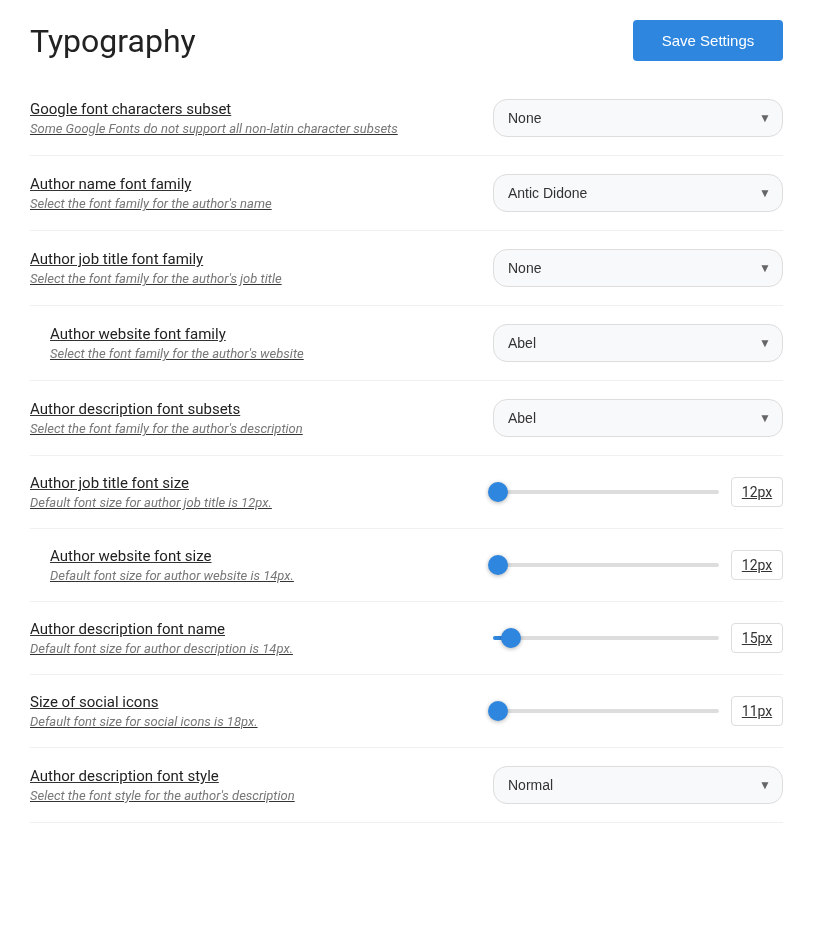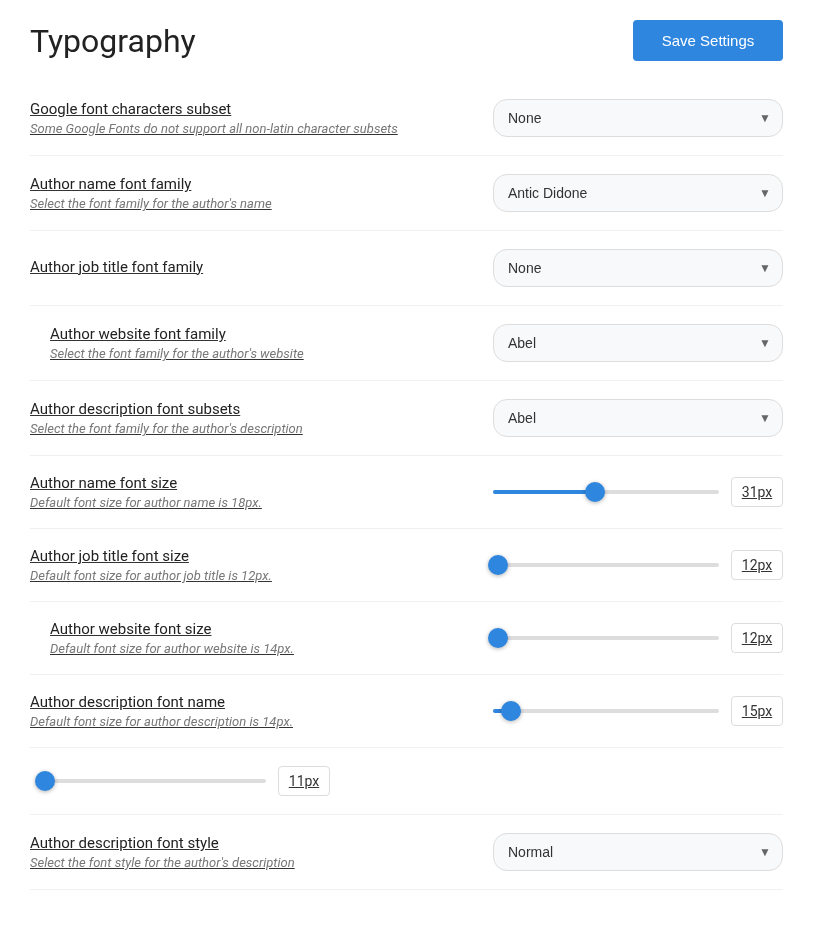--- a/index.html
+++ b/index.html
@@ -160,20 +160,21 @@
         <div class="setting-label">Author name font family</div>
         <div class="setting-sublabel">Select the font family for the author's name</div>
       </div>
       <div class="setting-control">
         <div class="select-wrapper"><select class="setting-select"><option value="None">None</option><option value="Abel">Abel</option><option value="Antic Didone" selected="">Antic Didone</option><option value="Roboto">Roboto</option><option value="Open Sans">Open Sans</option></select><span class="select-arrow">▼</span></div>
       </div>
     </div>
     <div class="setting-row">
       <div class="setting-label-group">
         <div class="setting-label">Author job title font family</div>
+        <div class="setting-sublabel">Select the font family for the author's job title</div>
       </div>
       <div class="setting-control">
         <div class="select-wrapper"><select class="setting-select"><option value="None">None</option><option value="Abel">Abel</option><option value="Antic Didone">Antic Didone</option><option value="Roboto">Roboto</option><option value="Open Sans">Open Sans</option></select><span class="select-arrow">▼</span></div>
       </div>
     </div>
     <div class="setting-row indented">
       <div class="setting-label-group">
         <div class="setting-label">Author website font family</div>
         <div class="setting-sublabel">Select the font family for the author's website</div>
       </div>
@@ -185,35 +186,20 @@
       <div class="setting-label-group">
         <div class="setting-label">Author description font subsets</div>
         <div class="setting-sublabel">Select the font family for the author's description</div>
       </div>
       <div class="setting-control">
         <div class="select-wrapper"><select class="setting-select"><option value="None">None</option><option value="Abel" selected="">Abel</option><option value="Antic Didone">Antic Didone</option><option value="Roboto">Roboto</option><option value="Open Sans">Open Sans</option></select><span class="select-arrow">▼</span></div>
       </div>
     </div>
     <div class="setting-row">
       <div class="setting-label-group">
-        <div class="setting-label">Author name font size</div>
-        <div class="setting-sublabel">Default font size for author name is 18px.</div>
-      </div>
-      <div class="setting-control">
-        <div class="slider-row">
-          <div class="slider-track">
-            <div class="slider-fill" style="width: 45%;"></div>
-            <div class="slider-thumb" style="left: calc(45% - 10px);"></div>
-          </div>
-          <div class="slider-value">31px</div>
-        </div>
-      </div>
-    </div>
-    <div class="setting-row">
-      <div class="setting-label-group">
         <div class="setting-label">Author job title font size</div>
         <div class="setting-sublabel">Default font size for author job title is 12px.</div>
       </div>
       <div class="setting-control">
         <div class="slider-row">
           <div class="slider-track">
             <div class="slider-fill" style="width: 2%;"></div>
             <div class="slider-thumb" style="left: calc(2% - 10px);"></div>
           </div>
           <div class="slider-value">12px</div>
@@ -244,20 +230,24 @@
         <div class="slider-row">
           <div class="slider-track">
             <div class="slider-fill" style="width: 8%;"></div>
             <div class="slider-thumb" style="left: calc(8% - 10px);"></div>
           </div>
           <div class="slider-value">15px</div>
         </div>
       </div>
     </div>
     <div class="setting-row">
+      <div class="setting-label-group">
+        <div class="setting-label">Size of social icons</div>
+        <div class="setting-sublabel">Default font size for social icons is 18px.</div>
+      </div>
       <div class="setting-control">
         <div class="slider-row">
           <div class="slider-track">
             <div class="slider-fill" style="width: 2%;"></div>
             <div class="slider-thumb" style="left: calc(2% - 10px);"></div>
           </div>
           <div class="slider-value">11px</div>
         </div>
       </div>
     </div>

